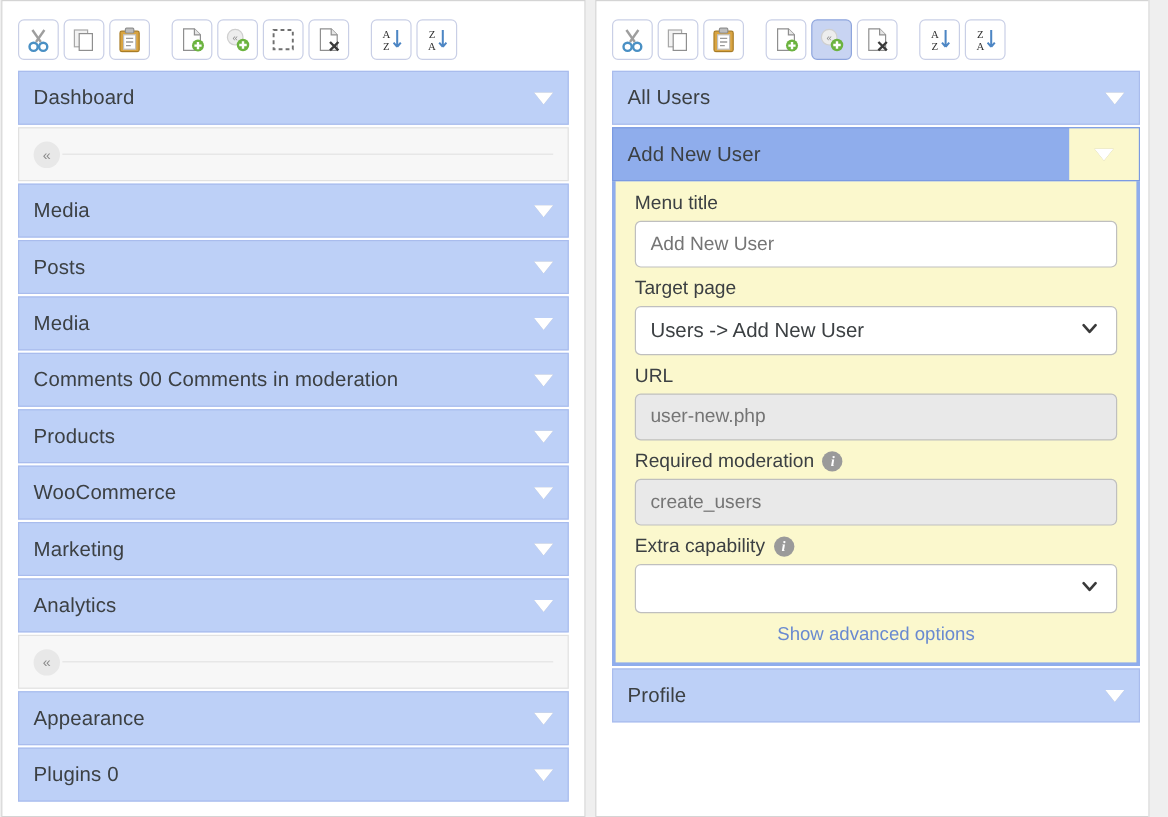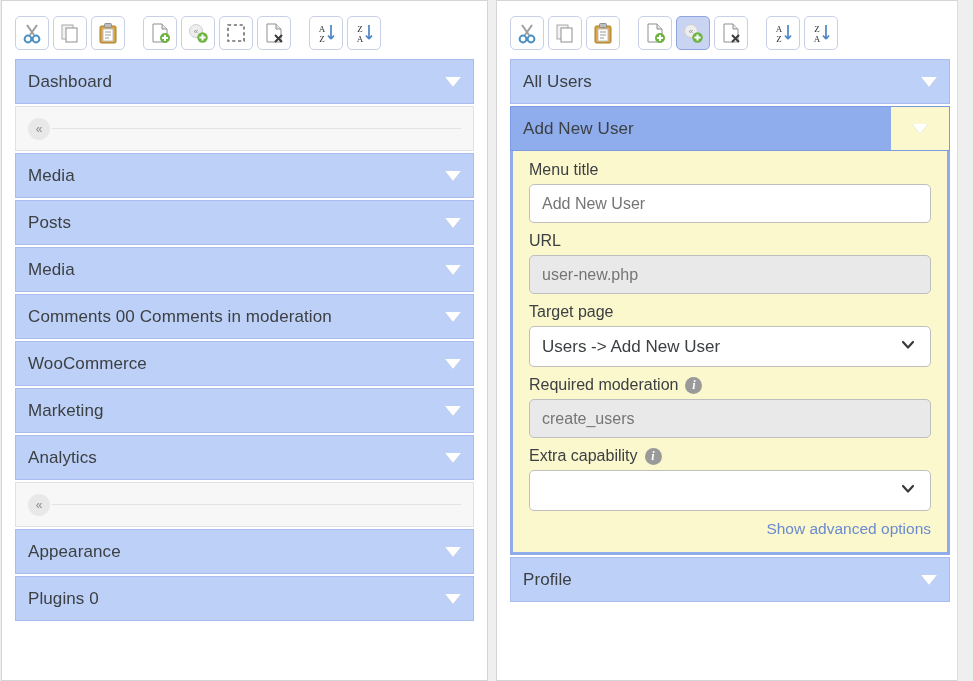--- a/index.html
+++ b/index.html
@@ -153,21 +153,20 @@
     margin-top: -2px;
     margin-bottom: 2px;
     padding: 10px 16px 14px 16px;
   }
   .field { margin-bottom: 9px; }
   .flabel {
     font-size: 16px;
     color: #3c4043;
     margin-bottom: 5px;
     display: flex;
-    align-items: center;
     gap: 7px;
   }
   .info-icon {
     width: 17px; height: 17px;
     border-radius: 50%;
     background: #9a9a9a;
     color: #ffffff;
     font-size: 12px;
     font-weight: bold;
     font-style: italic;
@@ -206,21 +205,21 @@
     font-size: 17px;
     color: #3c4043;
     cursor: pointer;
   }
   .fselect .chev {
     position: absolute;
     right: 13px; top: 50%;
     transform: translateY(-50%);
   }
   .adv-link {
-    text-align: right;
+    text-align: center;
     margin-top: 6px;
     font-size: 15.5px;
     color: #6a8ad0;
     cursor: pointer;
   }
 
   
   .scroll-gutter {
     position: absolute;
     right: 0; top: 0;
@@ -339,20 +338,24 @@
           </div>
           <div class="mrow">
             <span class="mlabel">Media</span>
             <span class="caret"></span>
           </div>
           <div class="mrow">
             <span class="mlabel">Comments 00 Comments in moderation</span>
             <span class="caret"></span>
           </div>
           <div class="mrow">
+            <span class="mlabel">Products</span>
+            <span class="caret"></span>
+          </div>
+          <div class="mrow">
             <span class="mlabel">WooCommerce</span>
             <span class="caret"></span>
           </div>
           <div class="mrow">
             <span class="mlabel">Marketing</span>
             <span class="caret"></span>
           </div>
           <div class="mrow">
             <span class="mlabel">Analytics</span>
             <span class="caret"></span>
@@ -464,34 +467,34 @@
           <span class="caret-shelf">
             <span class="caret"></span>
           </span>
         </div>
 
         <div class="editor-wrap">
           <div id="editor-fields">
               <div class="field"><div class="flabel">
                   <span>Menu title</span>
                 </div><input type="text" class="finput" placeholder="Add New User" style=""></div>
-              <div class="field"><div class="flabel">
-                  <span>URL</span>
-                </div><input type="text" class="finput readonly" readonly="" placeholder="user-new.php" style=""></div>
               <div class="field">
                 <div class="flabel">
                   <span>Target page</span>
                 </div>
                 <div class="fselect">
                   <span>Users -&gt; Add New User</span>
                   <span class="chev"><svg width="18" height="18" viewBox="0 0 18 18">
                       <path d="M4 6.5L9 12l5-5.5" fill="none" stroke="#3a3a3a" stroke-width="2.2" stroke-linecap="round" stroke-linejoin="round"></path>
                     </svg></span>
                 </div>
               </div>
+              <div class="field"><div class="flabel">
+                  <span>URL</span>
+                </div><input type="text" class="finput readonly" readonly="" placeholder="user-new.php" style=""></div>
               <div class="field"><div class="flabel">
                   <span>Required moderation</span>
                   <span class="info-icon">i</span>
                 </div><input type="text" class="finput readonly" readonly="" placeholder="create_users" style=""></div>
               <div class="field">
                 <div class="flabel">
                   <span>Extra capability</span>
                   <span class="info-icon">i</span>
                 </div>
                 <div class="fselect">

